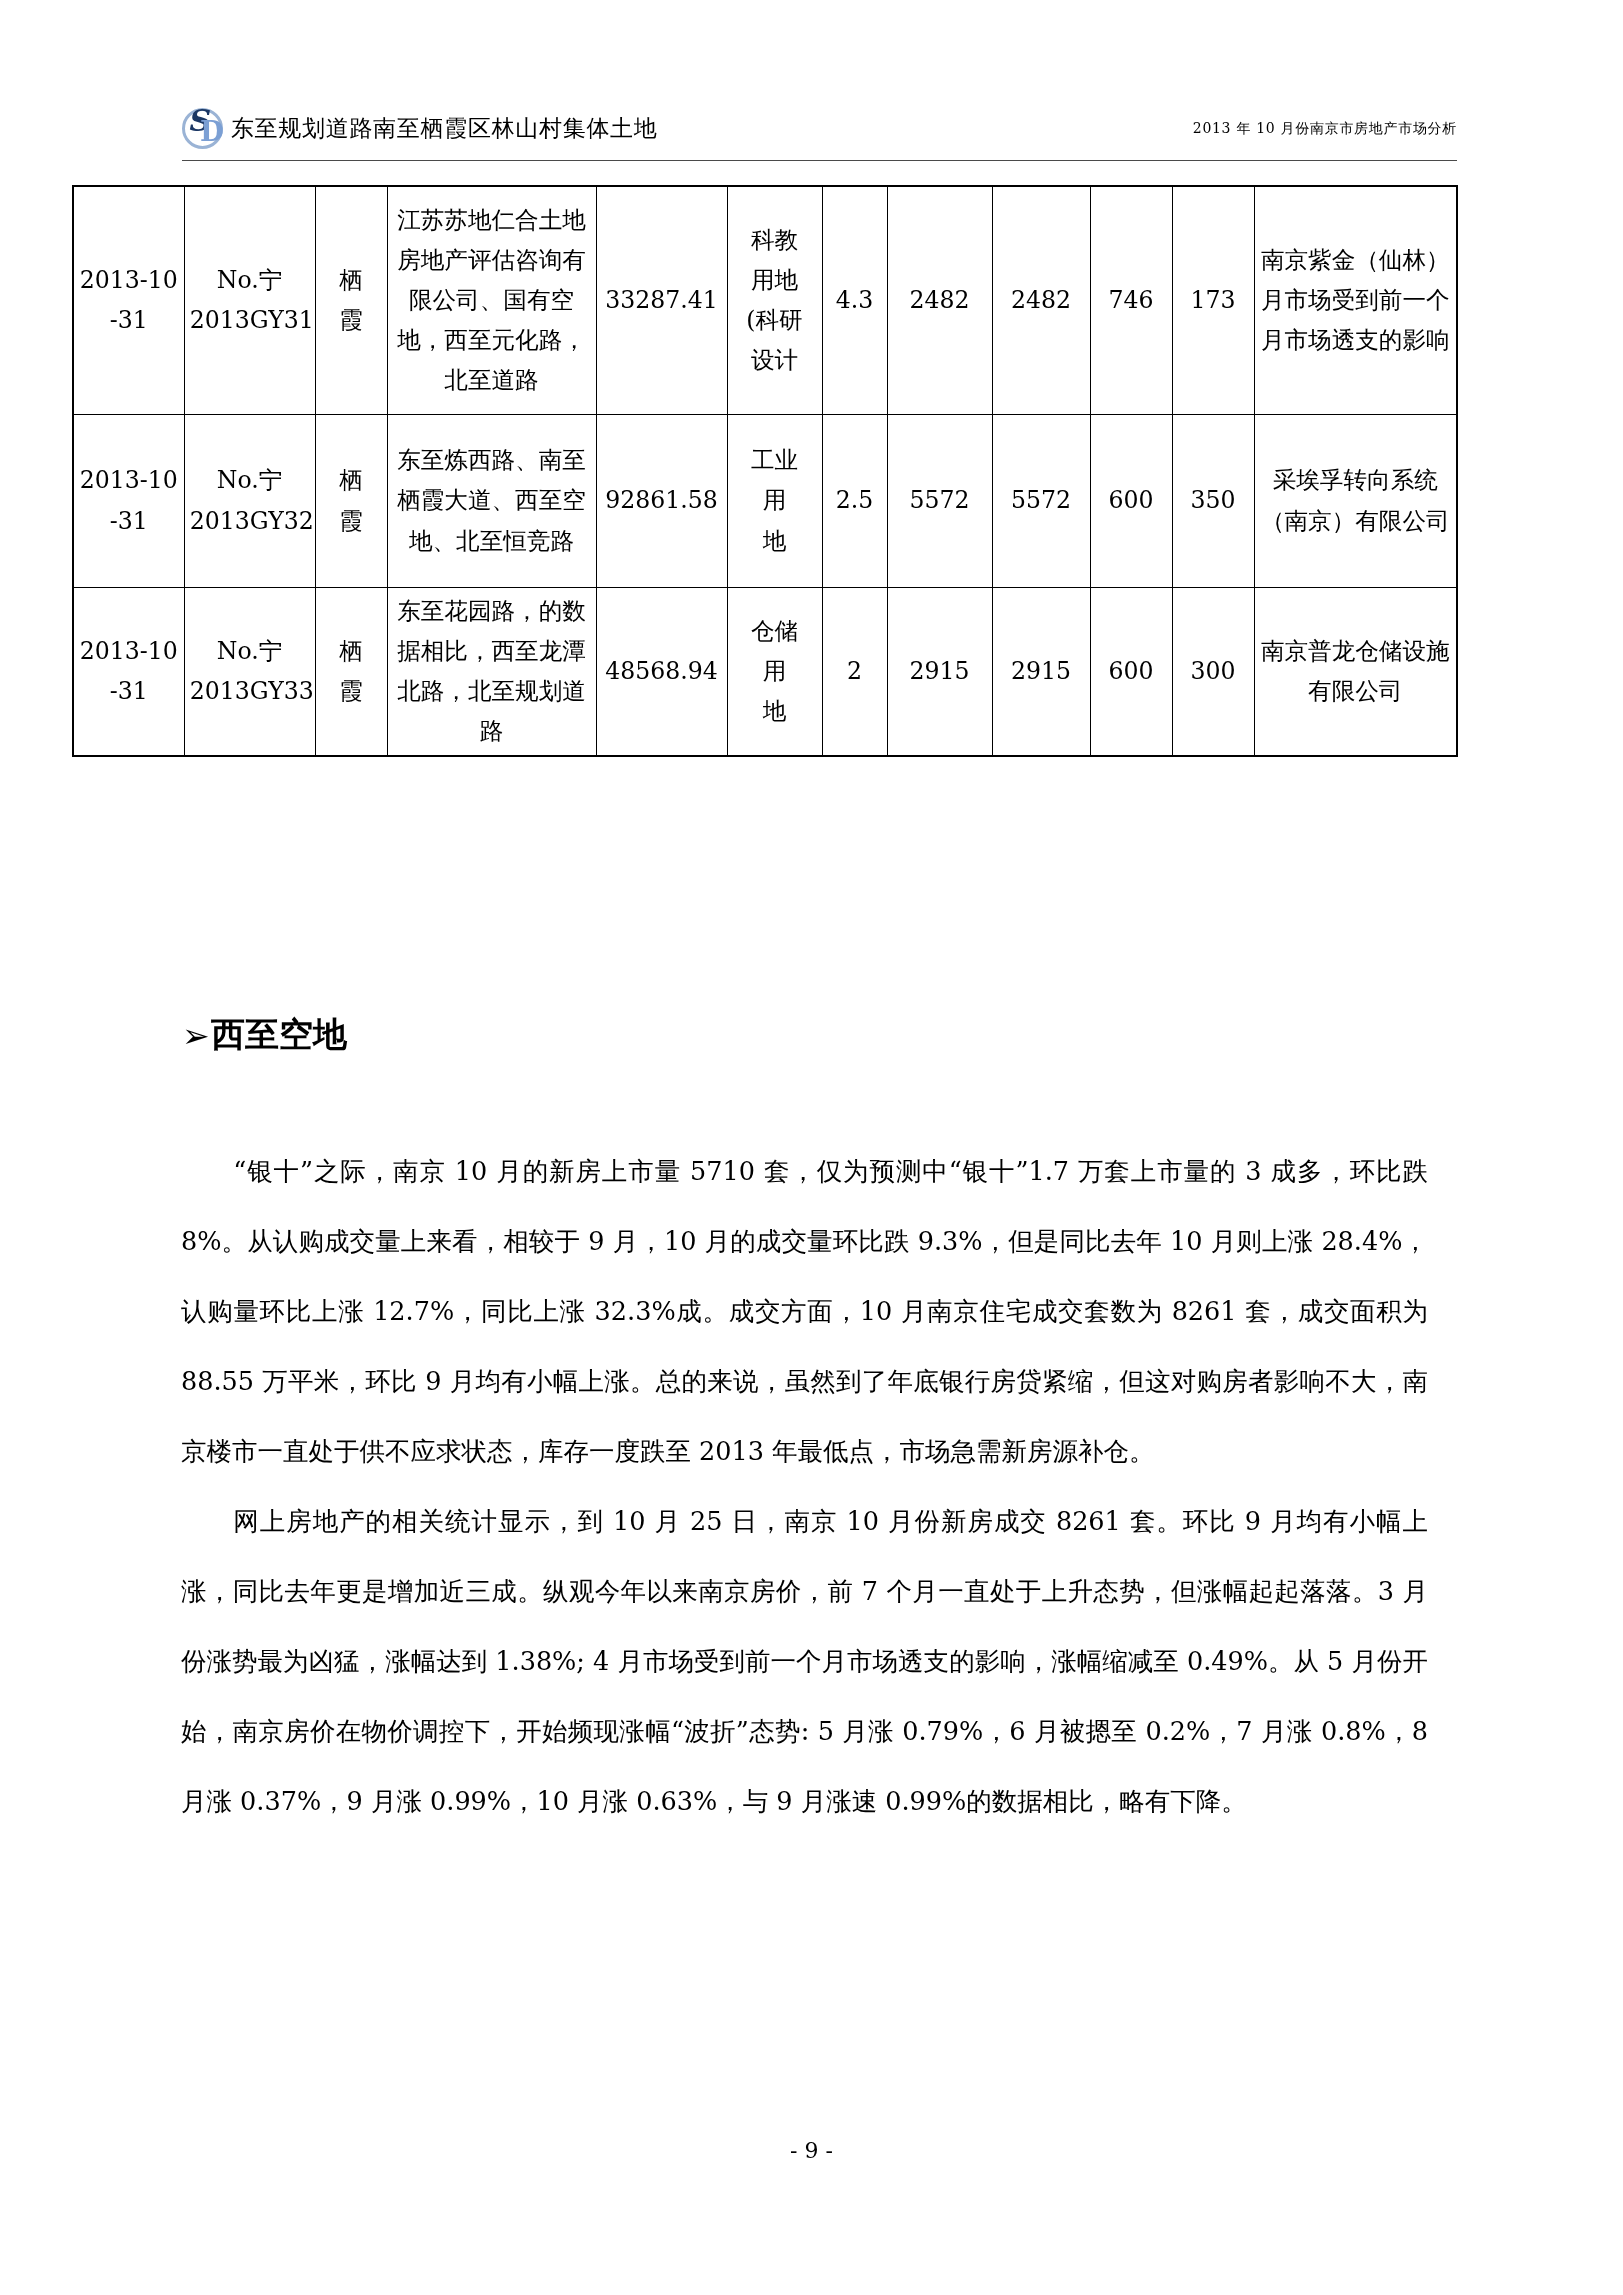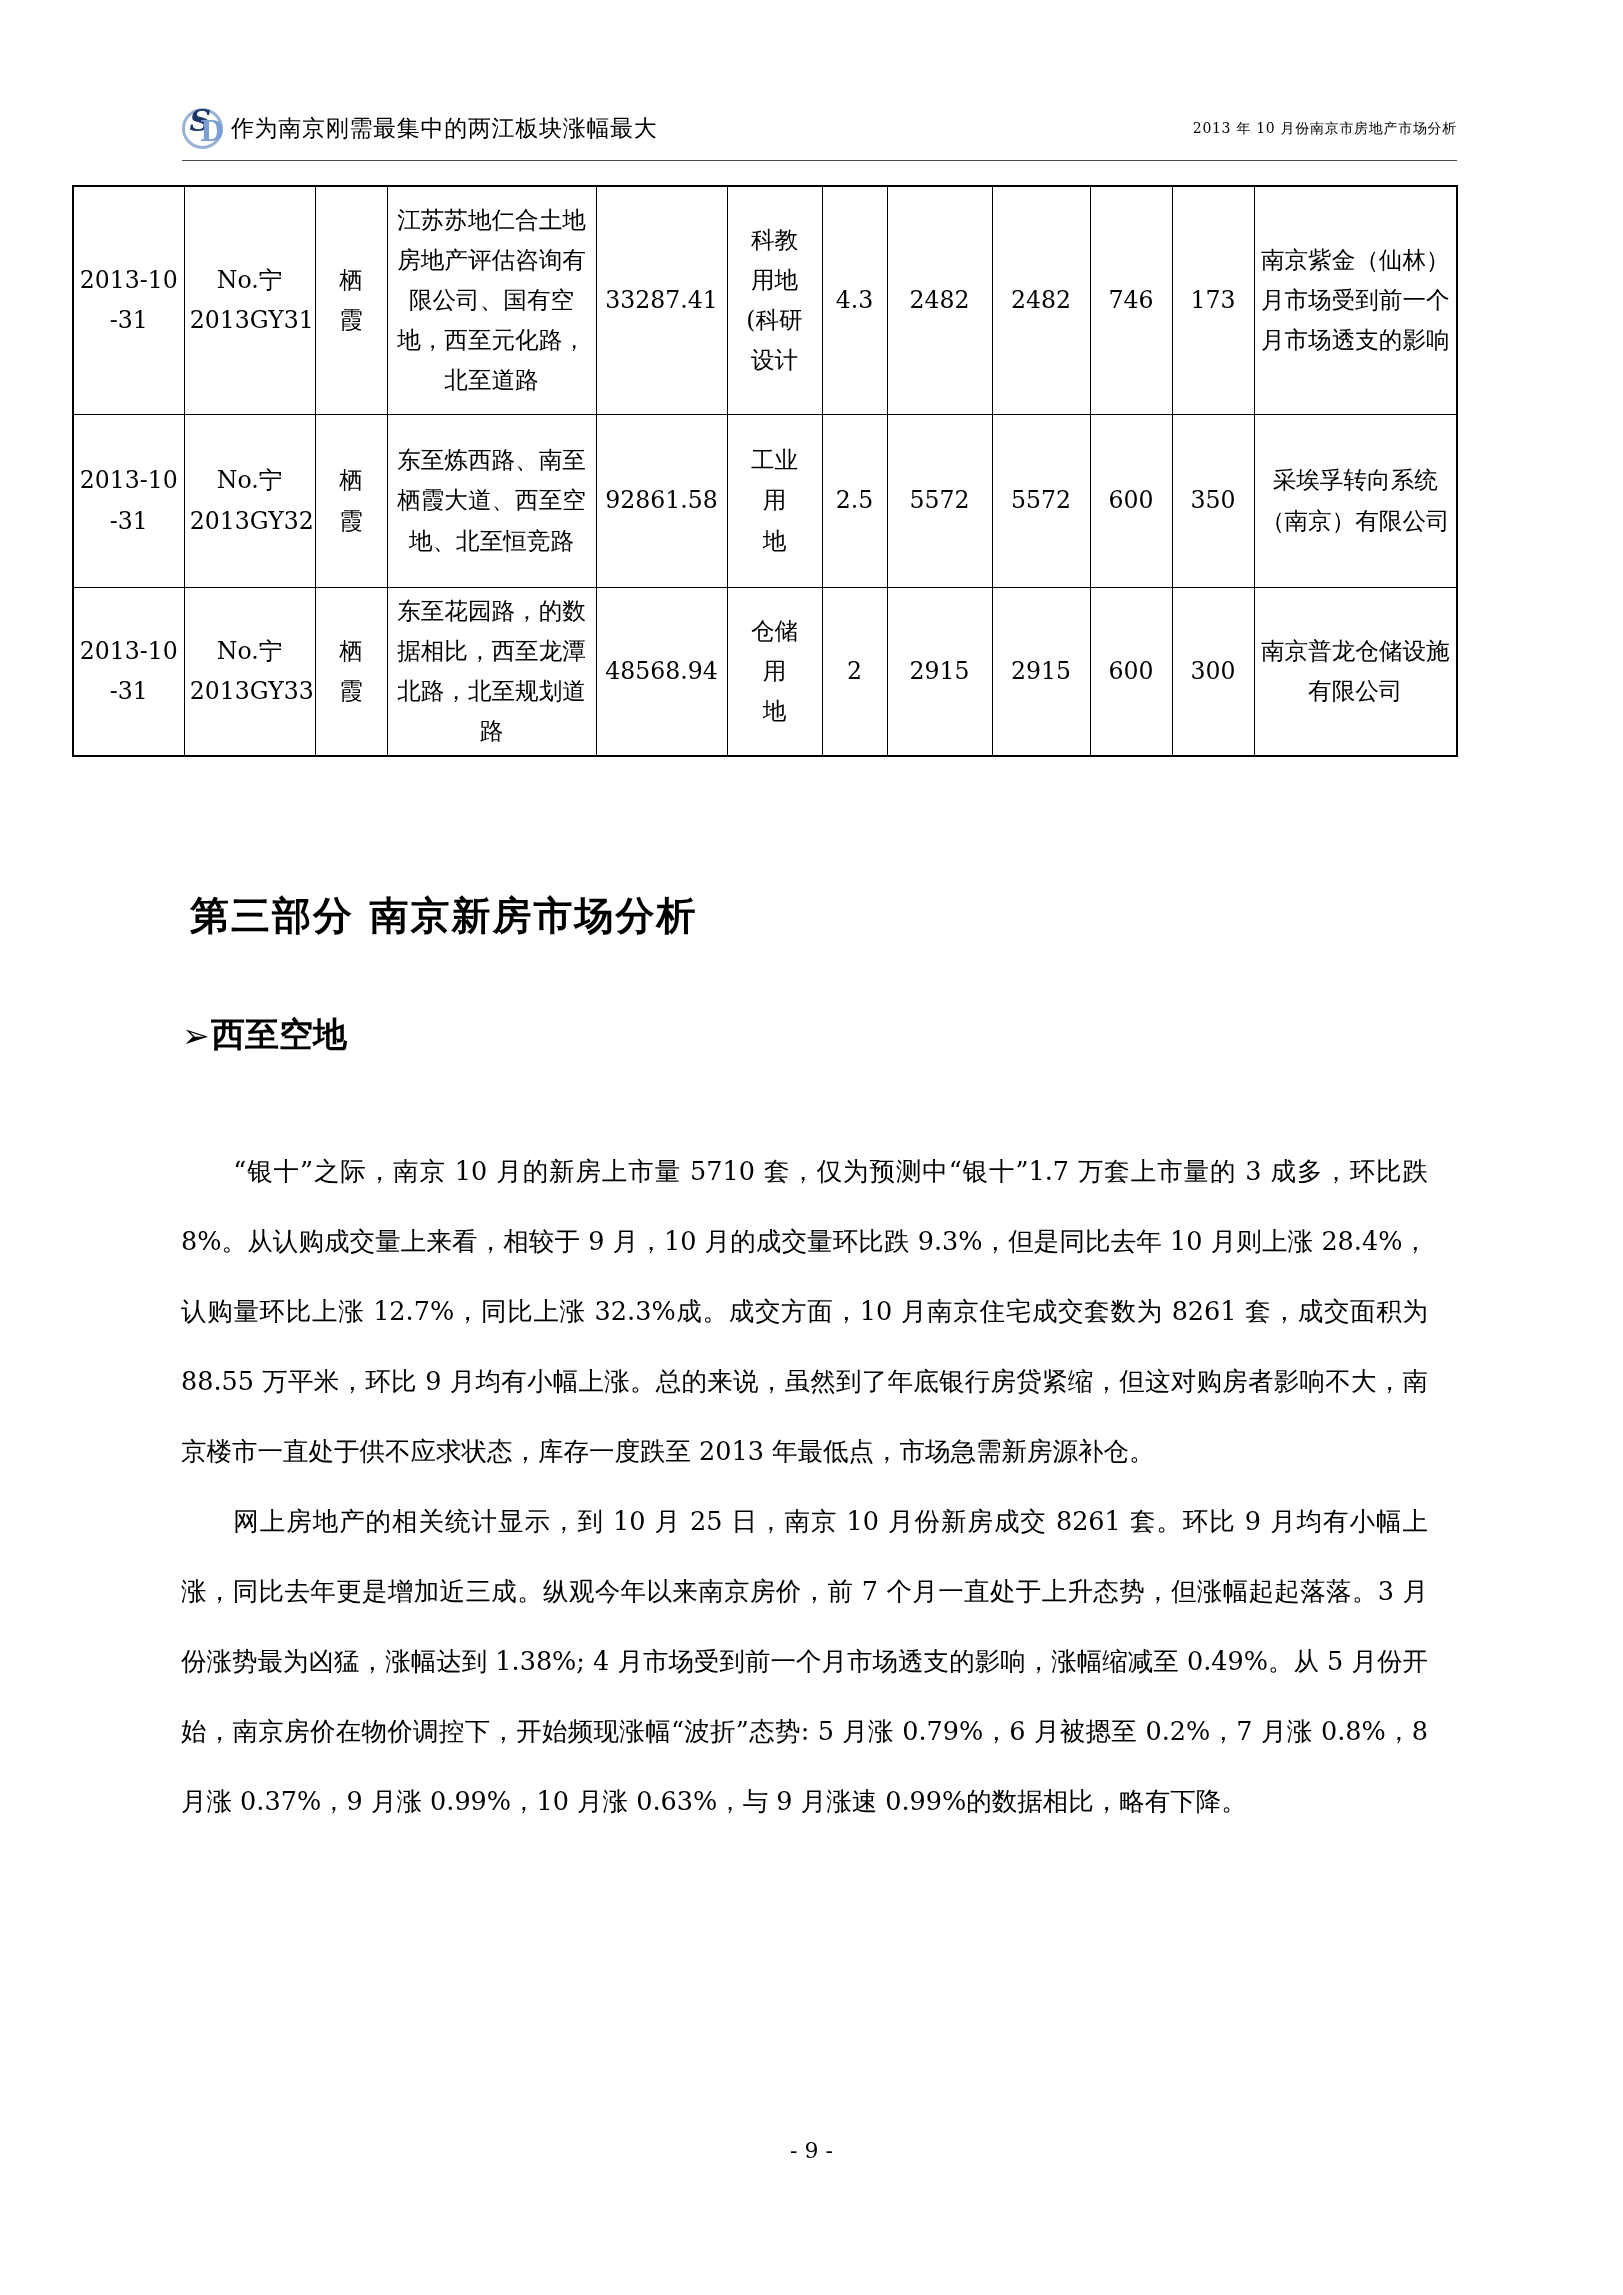--- a/index.html
+++ b/index.html
@@ -105,21 +105,21 @@
 <body>
 
 <div class="page">
 
   <div class="header">
     <div class="header-left">
       <div class="logo">
         <span class="letter-s">S</span>
         <span class="letter-d">D</span>
       </div>
-      <span class="company-name">作为南京刚需最集中的两江板块涨幅最大</span>
+      <span class="company-name">东至规划道路南至栖霞区林山村集体土地</span>
     </div>
     <span class="report-title">2013 年 10 月份南京市房地产市场分析</span>
   </div>
 
   <table class="land-table">
     <colgroup>
       <col style="width:111px">
         <col style="width:131px">
         <col style="width:72px">
       <col style="width:209px">
@@ -187,21 +187,20 @@
         <td>2</td>
         <td>2915</td>
         <td>2915</td>
         <td>600</td>
         <td>300</td>
         <td>南京普龙仓储设施有限公司</td>
       </tr>
     </tbody>
   </table>
 
-  <div class="section-heading">第三部分 南京新房市场分析</div>
 
   <div class="subsection-heading">
     <span class="arrow">➢</span>
     <span>西至空地</span>
   </div>
 
   <div class="body-text">
     <p>“银十”之际，南京 10 月的新房上市量 5710 套，仅为预测中“银十”1.7 万套上市量的 3 成多，环比跌 8%。从认购成交量上来看，相较于 9 月，10 月的成交量环比跌 9.3%，但是同比去年 10 月则上涨 28.4%，认购量环比上涨 12.7%，同比上涨 32.3%成。成交方面，10 月南京住宅成交套数为 8261 套，成交面积为 88.55 万平米，环比 9 月均有小幅上涨。总的来说，虽然到了年底银行房贷紧缩，但这对购房者影响不大，南京楼市一直处于供不应求状态，库存一度跌至 2013 年最低点，市场急需新房源补仓。</p>
     <p>网上房地产的相关统计显示，到 10 月 25 日，南京 10 月份新房成交 8261 套。环比 9 月均有小幅上涨，同比去年更是增加近三成。纵观今年以来南京房价，前 7 个月一直处于上升态势，但涨幅起起落落。3 月份涨势最为凶猛，涨幅达到 1.38%; 4 月市场受到前一个月市场透支的影响，涨幅缩减至 0.49%。从 5 月份开始，南京房价在物价调控下，开始频现涨幅“波折”态势: 5 月涨 0.79%，6 月被摁至 0.2%，7 月涨 0.8%，8 月涨 0.37%，9 月涨 0.99%，10 月涨 0.63%，与 9 月涨速 0.99%的数据相比，略有下降。</p>
   </div>

